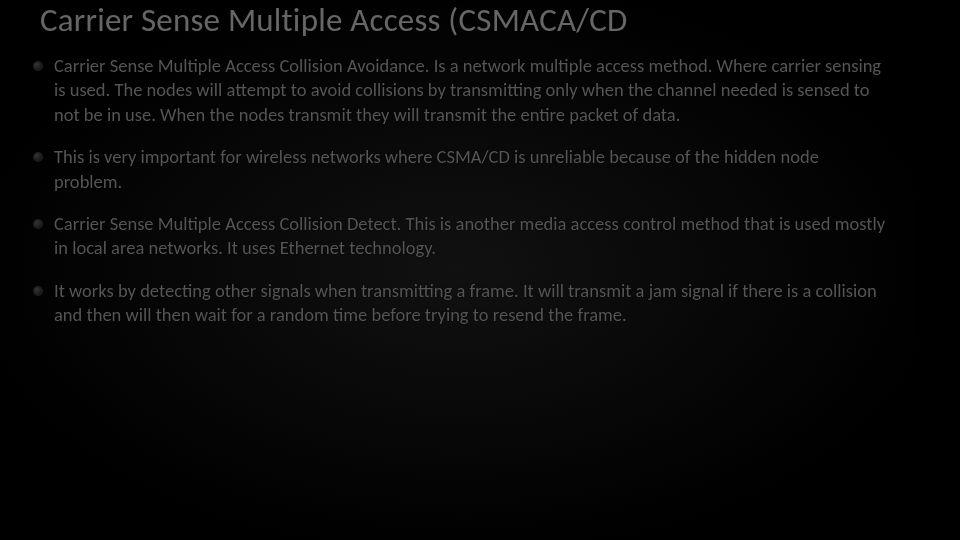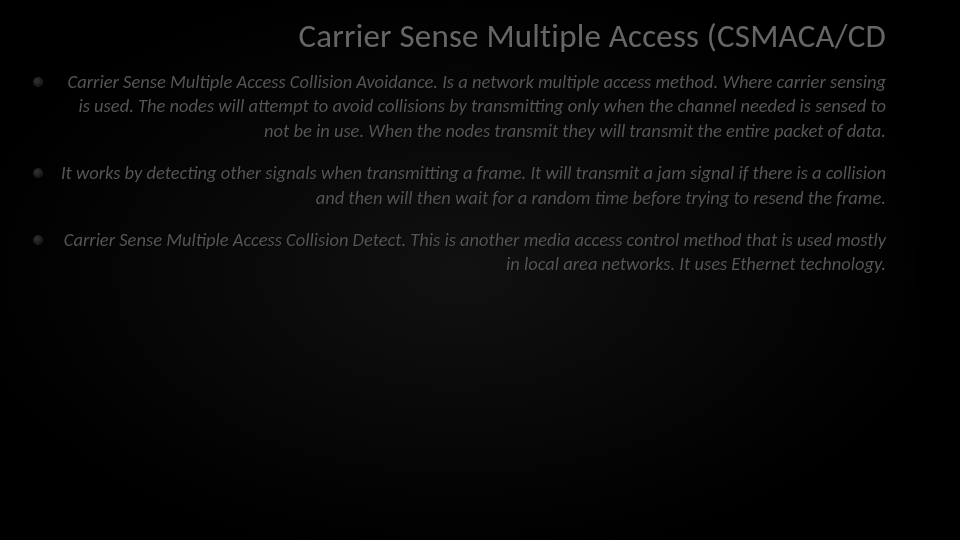--- a/index.html
+++ b/index.html
@@ -8,23 +8,22 @@
     width: 960px;
     height: 540px;
     background: #000;
     font-family: "Segoe UI", "Candara", "Calibri", Arial, sans-serif;
     overflow: hidden;
   }
   .slide {
     box-sizing: border-box;
     width: 916px;
     height: 540px;
-    padding: 16px 30px 20px 30px;
+    padding: 0 30px 20px 30px;
     background: radial-gradient(ellipse at center, #111 0%, #000 75%);
-    text-align: right;
   }
   .title {
     font-size: 33px;
     font-weight: 400;
     color: #666;
     text-shadow: 1px 1px 0 #000, 0 0 1px #111;
     margin: 0 0 14px 10px;
     letter-spacing: 0.2px;
     white-space: nowrap;
   }
@@ -35,37 +34,37 @@
   }
   ul.body > li {
     position: relative;
     padding-left: 22px;
     margin-bottom: 18px;
     font-size: 18.5px;
     line-height: 1.32;
     color: #555;
     text-shadow: 0 0 1px #000;
     font-weight: 400;
-    font-style: italic;
   }
   ul.body > li::before {
     content: "";
     position: absolute;
     left: 2px;
     top: 8px;
     width: 8px;
     height: 8px;
     background: radial-gradient(circle at 30% 30%, #333, #111);
     border-radius: 50%;
     box-shadow: 0 0 0 1px #222;
   }
 </style>
 </head>
 <body>
 
 <div class="slide">
   <h1 class="title">Carrier Sense Multiple Access (CSMACA/CD</h1>
   <ul class="body">
     <li>Carrier Sense Multiple Access Collision Avoidance. Is a network multiple access method. Where carrier sensing is used. The nodes will attempt to avoid collisions by transmitting only when the channel needed is sensed to not be in use. When the nodes transmit they will transmit the entire packet of data.</li>
+    <li>This is very important for wireless networks where CSMA/CD is unreliable because of the hidden node problem.</li>
+    <li>Carrier Sense Multiple Access Collision Detect. This is another media access control method that is used mostly in local area networks. It uses Ethernet technology.</li>
     <li>It works by detecting other signals when transmitting a frame. It will transmit a jam signal if there is a collision and then will then wait for a random time before trying to resend the frame.</li>
-    <li>Carrier Sense Multiple Access Collision Detect. This is another media access control method that is used mostly in local area networks. It uses Ethernet technology.</li>
   </ul>
 </div>
 
 </body></html>

